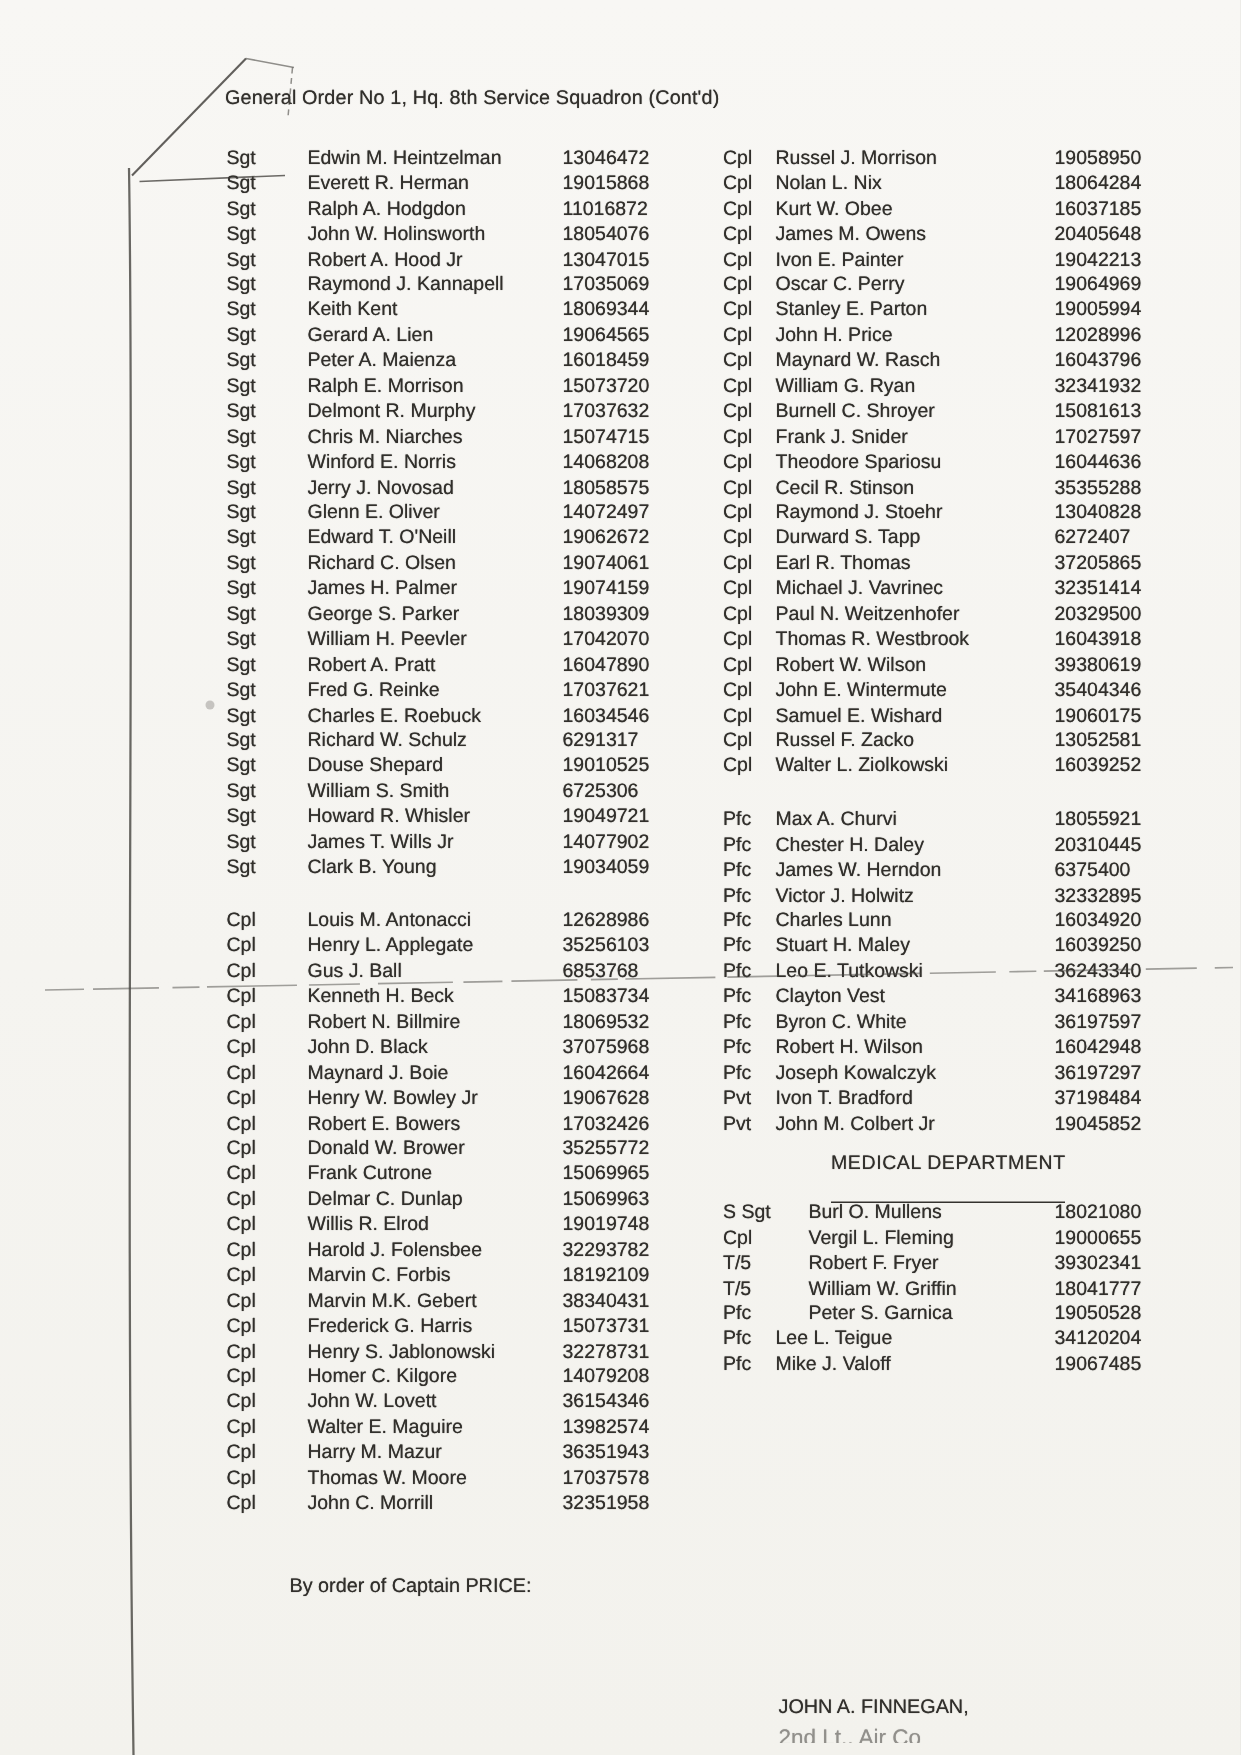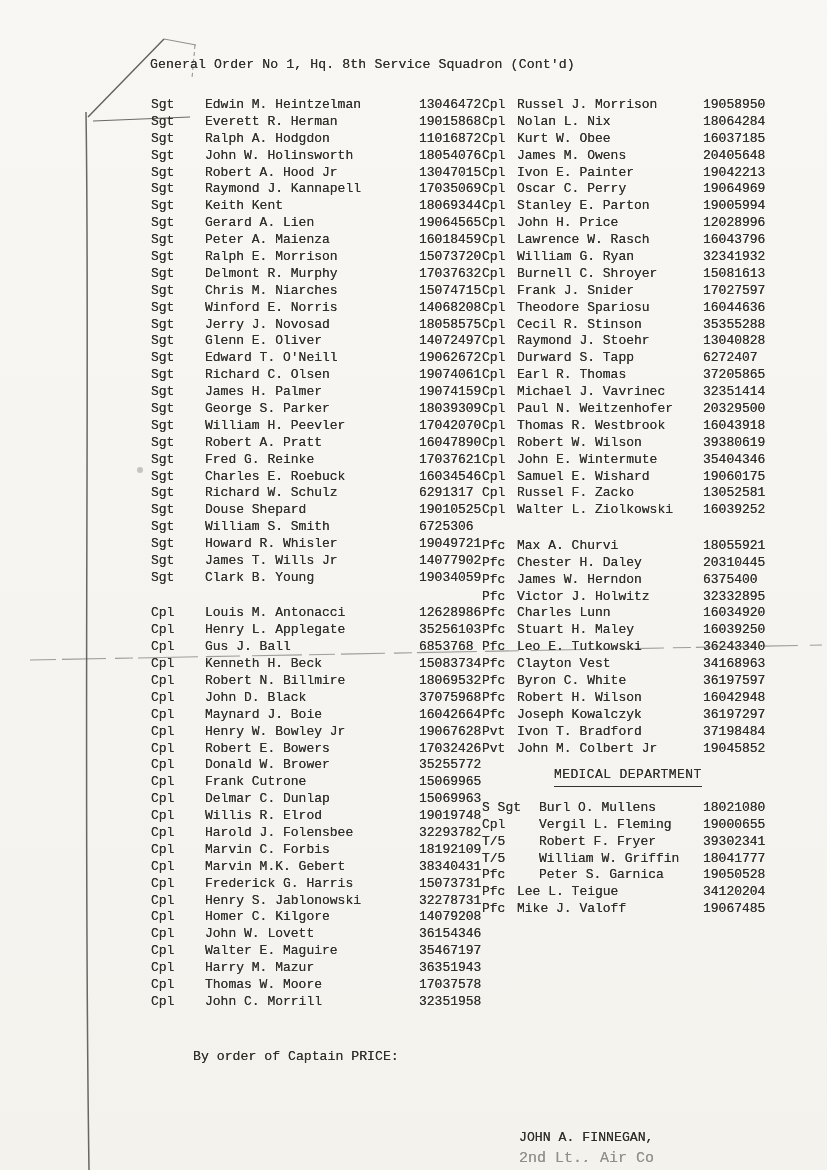--- a/index.html
+++ b/index.html
@@ -1,37 +1,37 @@
 <!DOCTYPE html>
 <html><head>
 <meta charset="utf-8">
 <style>
   html,body{margin:0;padding:0;background:#e9e8e4;}
   .page{
     position:relative;width:827px;height:1170px;overflow:hidden;
     background:linear-gradient(180deg,#f8f7f4 0%,#f5f4f0 55%,#f3f2ed 100%);
-    font-family:Liberation Mono, monospace;
+    font-family:Liberation Sans, sans-serif;
     color:#312f2b;
     text-shadow:0 0 .55px rgba(48,46,42,.85);
   }
   .doc-title{position:absolute;left:150px;top:57px;font-size:13.2px;letter-spacing:.1px;white-space:pre;}
   .col{position:absolute;top:97px;font-size:13px;}
   .col-left{left:151px;width:310px;}
   .col-right{left:482px;width:350px;}
   .row{position:relative;height:16.9px;line-height:16.9px;white-space:pre;}
   .rank{display:inline-block;}
   .col-left .rank{width:54px;}
   .col-right .rank{width:35px;}
   .col-right .row.wide .rank{width:57px;}
   .num{position:absolute;top:0;}
-  .col-left .num{left:224px;margin-left:44px;}
+  .col-left .num{left:224px;}
   .col-right .num{left:221px;}
   .group-gap{height:18.6px;}
   .section-heading{height:17px;line-height:17px;margin:8.4px 0 17px 72px;font-size:13px;}
-  .section-heading span{border-bottom:1.4px solid #34322e;padding-bottom:4px;letter-spacing:.4px;}
+  .section-heading span{border-bottom:1.4px solid #34322e;padding-bottom:19px;letter-spacing:.4px;}
   .footer-order{position:absolute;left:193px;top:1049px;font-size:13.2px;white-space:pre;}
   .sig-name{position:absolute;left:519px;top:1130px;font-size:13.2px;white-space:pre;}
   .sig-title-clip{position:absolute;left:519px;top:1151px;height:11px;overflow:hidden;opacity:.5;}
   .sig-title-clip div{font-size:15px;line-height:16px;white-space:pre;}
   .artifacts{position:absolute;left:0;top:0;pointer-events:none;}
 </style>
 </head>
 <body>
 
 <div class="page">
@@ -82,35 +82,35 @@
       <div class="row"><span class="rank">Cpl</span><span class="name">Frank Cutrone</span><span class="num">15069965</span></div>
       <div class="row"><span class="rank">Cpl</span><span class="name">Delmar C. Dunlap</span><span class="num">15069963</span></div>
       <div class="row"><span class="rank">Cpl</span><span class="name">Willis R. Elrod</span><span class="num">19019748</span></div>
       <div class="row"><span class="rank">Cpl</span><span class="name">Harold J. Folensbee</span><span class="num">32293782</span></div>
       <div class="row"><span class="rank">Cpl</span><span class="name">Marvin C. Forbis</span><span class="num">18192109</span></div>
       <div class="row"><span class="rank">Cpl</span><span class="name">Marvin M.K. Gebert</span><span class="num">38340431</span></div>
       <div class="row"><span class="rank">Cpl</span><span class="name">Frederick G. Harris</span><span class="num">15073731</span></div>
       <div class="row"><span class="rank">Cpl</span><span class="name">Henry S. Jablonowski</span><span class="num">32278731</span></div>
       <div class="row"><span class="rank">Cpl</span><span class="name">Homer C. Kilgore</span><span class="num">14079208</span></div>
       <div class="row"><span class="rank">Cpl</span><span class="name">John W. Lovett</span><span class="num">36154346</span></div>
-      <div class="row"><span class="rank">Cpl</span><span class="name">Walter E. Maguire</span><span class="num">35467197</span></div>
+      <div class="row"><span class="rank">Cpl</span><span class="name">Walter E. Maguire</span><span class="num">13982574</span></div>
       <div class="row"><span class="rank">Cpl</span><span class="name">Harry M. Mazur</span><span class="num">36351943</span></div>
       <div class="row"><span class="rank">Cpl</span><span class="name">Thomas W. Moore</span><span class="num">17037578</span></div>
       <div class="row"><span class="rank">Cpl</span><span class="name">John C. Morrill</span><span class="num">32351958</span></div>
     </div>
   <div class="col col-right">
       <div class="row"><span class="rank">Cpl</span><span class="name">Russel J. Morrison</span><span class="num">19058950</span></div>
       <div class="row"><span class="rank">Cpl</span><span class="name">Nolan L. Nix</span><span class="num">18064284</span></div>
       <div class="row"><span class="rank">Cpl</span><span class="name">Kurt W. Obee</span><span class="num">16037185</span></div>
       <div class="row"><span class="rank">Cpl</span><span class="name">James M. Owens</span><span class="num">20405648</span></div>
       <div class="row"><span class="rank">Cpl</span><span class="name">Ivon E. Painter</span><span class="num">19042213</span></div>
       <div class="row"><span class="rank">Cpl</span><span class="name">Oscar C. Perry</span><span class="num">19064969</span></div>
       <div class="row"><span class="rank">Cpl</span><span class="name">Stanley E. Parton</span><span class="num">19005994</span></div>
       <div class="row"><span class="rank">Cpl</span><span class="name">John H. Price</span><span class="num">12028996</span></div>
-      <div class="row"><span class="rank">Cpl</span><span class="name">Lawrence W. Rasch</span><span class="num">16043796</span></div>
+      <div class="row"><span class="rank">Cpl</span><span class="name">Maynard W. Rasch</span><span class="num">16043796</span></div>
       <div class="row"><span class="rank">Cpl</span><span class="name">William G. Ryan</span><span class="num">32341932</span></div>
       <div class="row"><span class="rank">Cpl</span><span class="name">Burnell C. Shroyer</span><span class="num">15081613</span></div>
       <div class="row"><span class="rank">Cpl</span><span class="name">Frank J. Snider</span><span class="num">17027597</span></div>
       <div class="row"><span class="rank">Cpl</span><span class="name">Theodore Spariosu</span><span class="num">16044636</span></div>
       <div class="row"><span class="rank">Cpl</span><span class="name">Cecil R. Stinson</span><span class="num">35355288</span></div>
       <div class="row"><span class="rank">Cpl</span><span class="name">Raymond J. Stoehr</span><span class="num">13040828</span></div>
       <div class="row"><span class="rank">Cpl</span><span class="name">Durward S. Tapp</span><span class="num">6272407</span></div>
       <div class="row"><span class="rank">Cpl</span><span class="name">Earl R. Thomas</span><span class="num">37205865</span></div>
       <div class="row"><span class="rank">Cpl</span><span class="name">Michael J. Vavrinec</span><span class="num">32351414</span></div>
       <div class="row"><span class="rank">Cpl</span><span class="name">Paul N. Weitzenhofer</span><span class="num">20329500</span></div>

